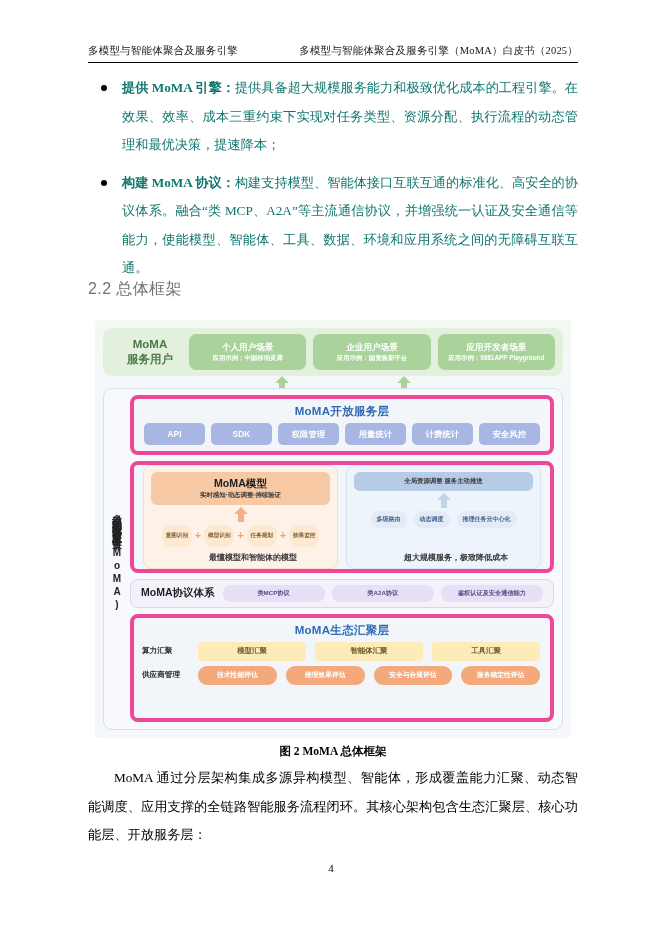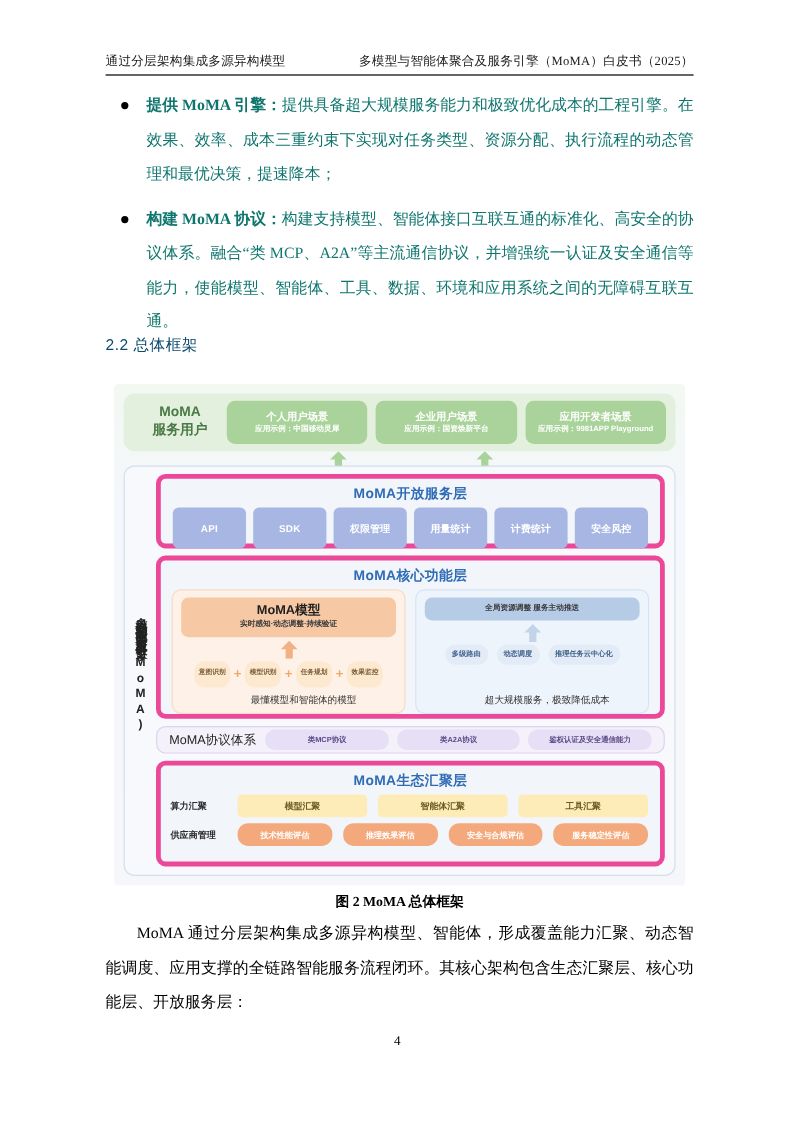--- a/index.html
+++ b/index.html
@@ -36,23 +36,23 @@
     color:#0f766e;
   }
   ul.bullets li::before{
     content:"";position:absolute;left:13px;top:11px;
     width:6px;height:6px;border-radius:50%;background:#000;
   }
   .bold{font-weight:bold;}
 
   h2.sec{
     margin:0;position:absolute;left:88px;top:279px;
-    font-size:13px;font-weight:normal;letter-spacing:.4px;
+    font-size:16px;font-weight:normal;letter-spacing:.4px;
     font-family:"Liberation Sans","DejaVu Sans",sans-serif;
-    color:#0c4a6e;
+    color:#737373;
   }
 
   
   .figure{
     position:absolute;left:95px;top:320px;width:476px;height:418px;
     background:linear-gradient(180deg,#f3f8f2 0%,#f4f7fb 22%,#f6f7fb 100%);
     border-radius:4px;
     font-family:"Liberation Sans","DejaVu Sans",sans-serif;
   }
 
@@ -103,21 +103,21 @@
   }
   .layer-title{
     text-align:center;color:#2f6cb5;font-weight:bold;font-size:11.5px;
     padding:5px 0 4px;letter-spacing:.3px;
   }
 
   
   .open-layer{height:62px;}
   .chip-row{display:flex;gap:6px;padding:0 10px;}
   .chip{
-    flex:1;height:34px;border-radius:5px;background:#a8b6e3;
+    flex:1;height:22px;border-radius:5px;background:#a8b6e3;
     display:flex;align-items:center;justify-content:center;
     color:#fff;font-size:8.2px;font-weight:bold;letter-spacing:.2px;
   }
 
   
   .core-layer{flex:1;display:flex;flex-direction:column;}
   .core-cols{display:flex;gap:8px;padding:0 9px;flex:1;}
   .card{
     flex:1;border-radius:8px;box-sizing:border-box;
     display:flex;flex-direction:column;align-items:center;
@@ -142,29 +142,29 @@
     background:#fde9cf;color:#7a5a33;width:30px;height:22px;
     font-size:5.6px;line-height:7.5px;
   }
   .plus{color:#f0a868;font-size:11px;font-weight:bold;line-height:1;}
   .pill.b{
     background:#e2ebf6;color:#41618c;height:17px;
     font-size:6px;padding:0 6px;white-space:nowrap;
   }
   .pill-row.blue{gap:7px;}
   .card-foot{
-    margin-top:auto;padding-top:5px;font-size:8px;font-weight:normal;color:#333;margin-left:25px;
+    margin-top:auto;padding-top:5px;font-size:8px;font-weight:bold;color:#333;margin-left:25px;
   }
 
   
   .proto{
     height:30px;display:flex;align-items:center;padding:0 10px;gap:8px;
     background:#f4f1fa;border:1px solid #ddd4ef;border-radius:8px;box-sizing:border-box;
   }
-  .proto-title{font-size:10.5px;font-weight:normal;color:#1f1f1f;white-space:nowrap;}
+  .proto-title{font-size:10.5px;font-weight:bold;color:#1f1f1f;white-space:nowrap;}
   .proto-chips{display:flex;gap:7px;flex:1;}
   .proto-chip{
     flex:1;height:17px;border-radius:8px;background:#e6dff5;color:#5b4a86;
     display:flex;align-items:center;justify-content:center;
     font-size:6.2px;font-weight:bold;white-space:nowrap;
   }
 
   
   .eco-layer{height:112px;}
   .eco-row{display:flex;align-items:center;padding:0 10px 0 8px;gap:6px;margin-bottom:5px;}
@@ -191,21 +191,21 @@
   .pageno{
     position:absolute;left:0;top:862px;width:662px;text-align:center;font-size:11px;
   }
 </style>
 </head>
 <body>
 
 <div class="page">
 
   <div class="header">
-    <span>通过分层架构集成多源异构模型</span>
+    <span>多模型与智能体聚合及服务引擎</span>
     <span>多模型与智能体聚合及服务引擎（MoMA）白皮书（2025）</span>
   </div>
   <div class="header-rule"></div>
 
   <div class="content">
     <ul class="bullets">
       <li>
         <span class="bold">提供 MoMA 引擎：</span><span>提供具备超大规模服务能力和极致优化成本的工程引擎。在效果、效率、成本三重约束下实现对任务类型、资源分配、执行流程的动态管理和最优决策，提速降本；</span>
       </li>
       <li>
@@ -264,21 +264,20 @@
             <div class="chip">API</div>
             <div class="chip">SDK</div>
             <div class="chip">权限管理</div>
             <div class="chip">用量统计</div>
             <div class="chip">计费统计</div>
             <div class="chip">安全风控</div>
           </div>
         </div>
 
         <div class="layer core-layer">
-          <div class="layer-title">MoMA核心功能层</div>
           <div class="core-cols">
 
             <div class="card orange">
               <div class="card-head">
                 <div class="h1">MoMA模型</div>
                 <div class="h2">实时感知·动态调整·持续验证</div>
               </div>
               <div class="mid-arrow">
                 <svg width="16" height="15" viewBox="0 0 16 15">
                     <path d="M8 0 L15 7 L11 7 L11 15 L5 15 L5 7 L1 7 Z" fill="#f2b183"></path>

